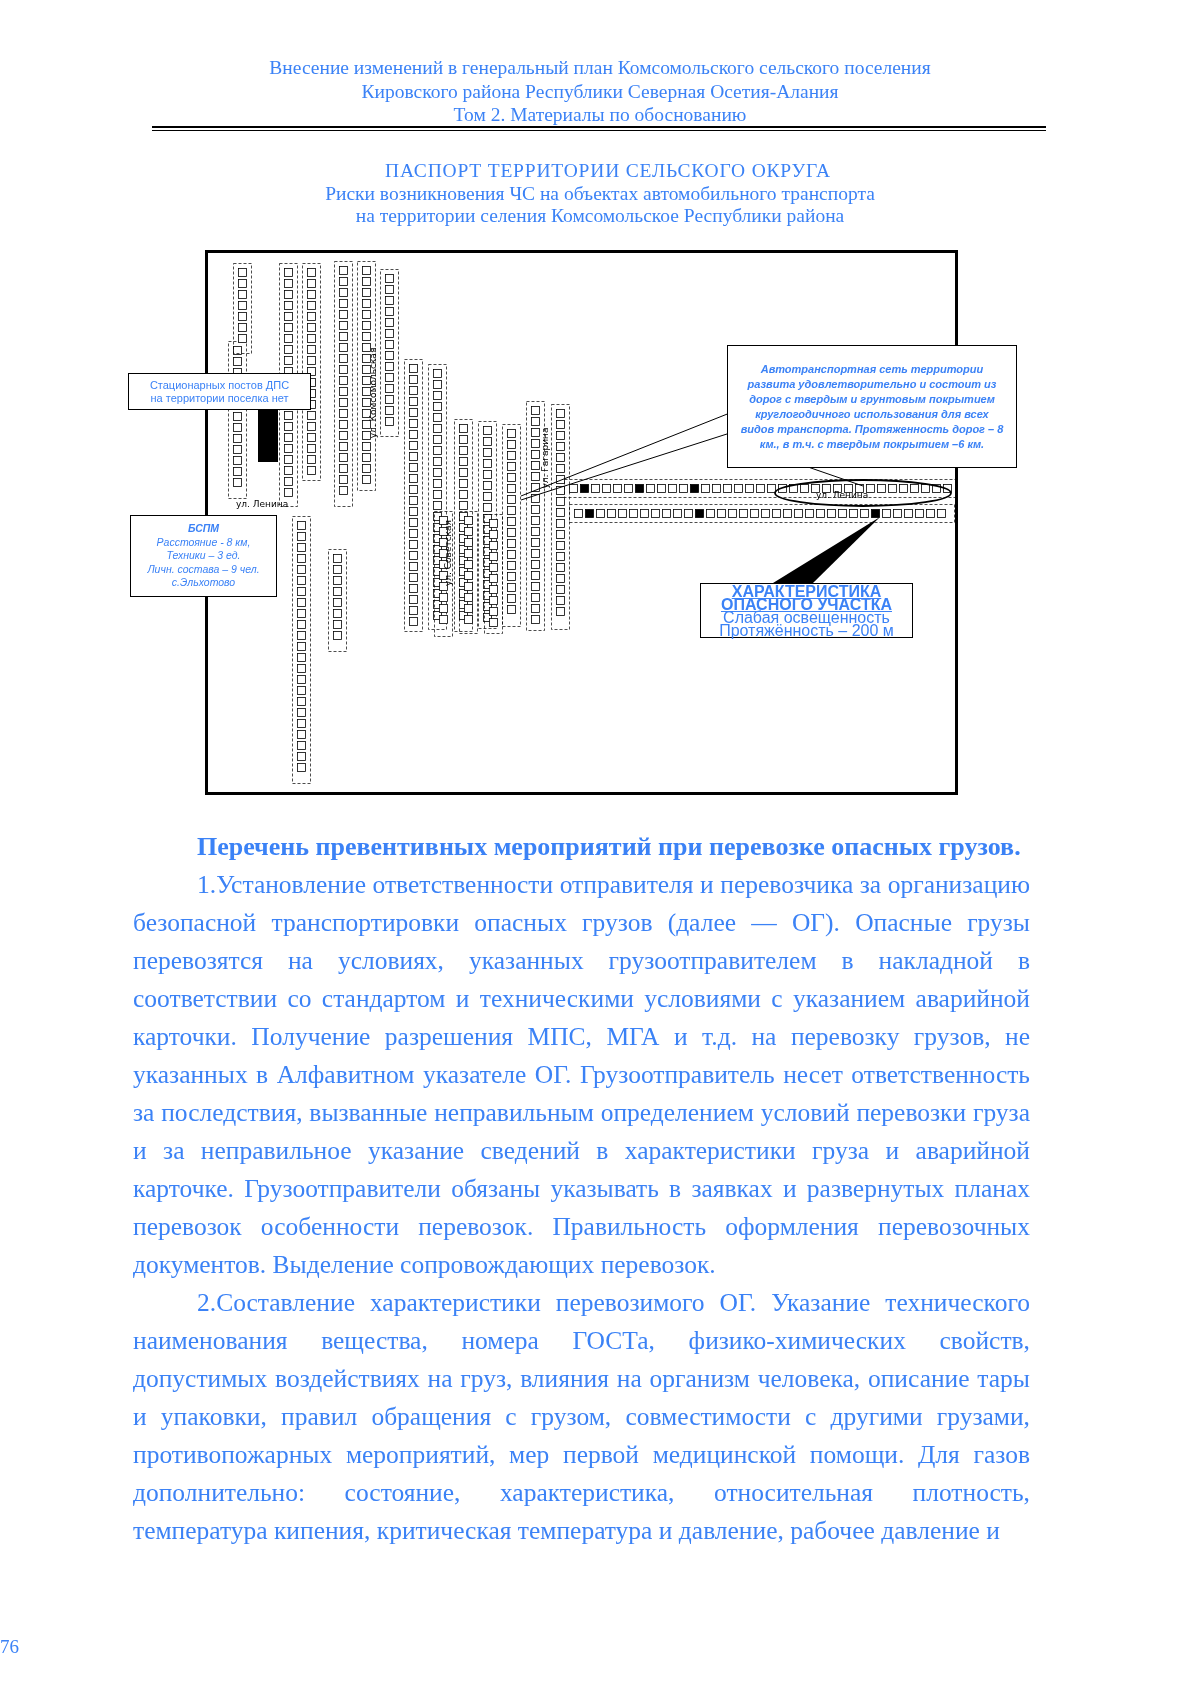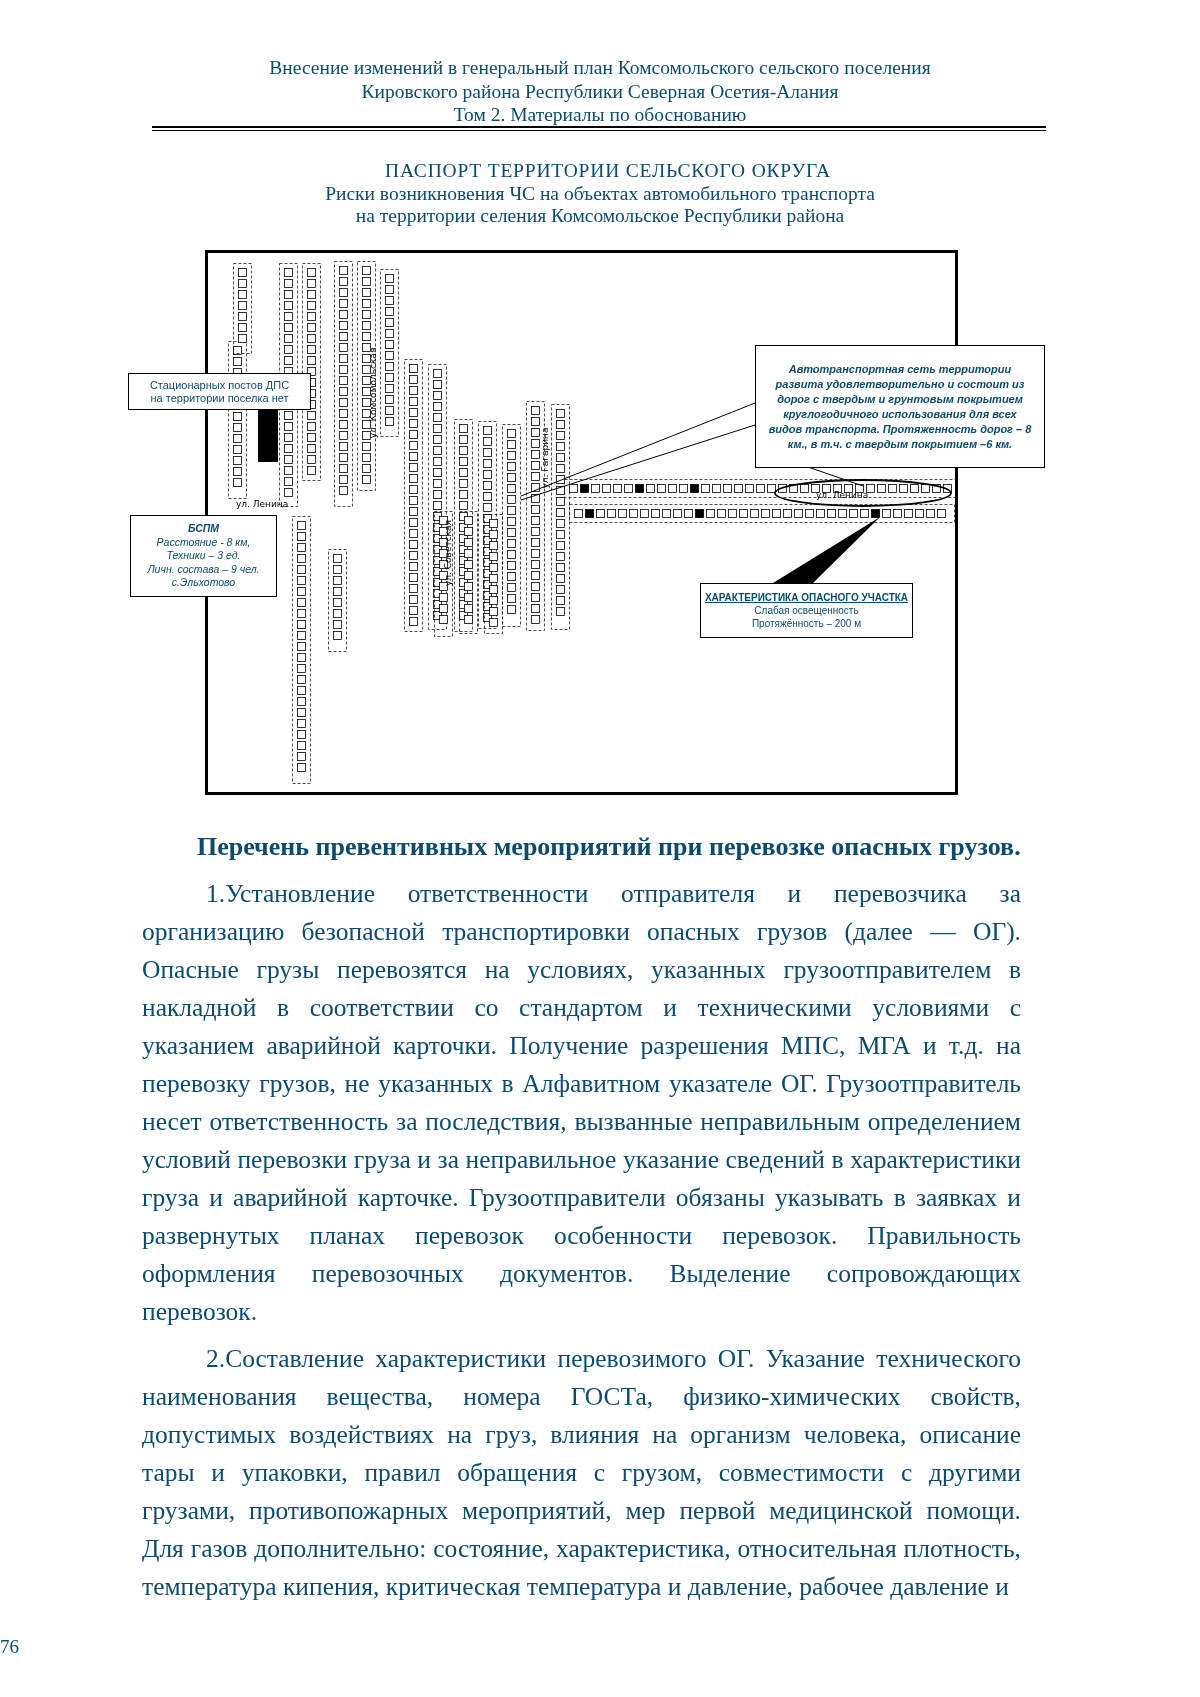--- a/index.html
+++ b/index.html
@@ -1,17 +1,17 @@
 <!DOCTYPE html>
 <html><head>
 <meta charset="utf-8">
 <style>
   * { box-sizing: border-box; }
   html, body { margin:0; padding:0; background:#fff; }
-  .page { position:relative; width:1200px; height:1697px; background:#fff; color:#0c4a6e;
+  .page { position:relative; width:1200px; height:1697px; background:#fff; color:#3b82f6;
           font-family:"Liberation Serif","DejaVu Serif",serif; overflow:hidden; }
 
   .header { position:absolute; top:56px; left:0; width:100%; text-align:center;
             font-size:19.5px; line-height:23.5px; }
   .rule { position:absolute; top:126px; left:152px; width:894px; height:5px;
           border-top:2px solid #000; border-bottom:1px solid #000; }
 
   .fig-title { position:absolute; top:160px; left:0; width:100%; text-align:center;
                font-size:19.5px; line-height:22.5px; }
   .fig-title .t1 { letter-spacing:0.8px;margin-left:16px; }
@@ -19,29 +19,29 @@
   .figure { position:absolute; top:250px; left:205px; width:753px; height:545px;
             border:3px solid #000; background:#fff; }
   .map { position:absolute; left:0; top:0; }
 
   .callout { position:absolute; background:#fff; border:1.3px solid #000;
              font-family:"Liberation Sans","DejaVu Sans",sans-serif; text-align:center;
              display:flex; flex-direction:column; justify-content:center; z-index:3; }
   .co-dps     { left:-80px; top:120px; width:183px; height:37px; font-size:11px; line-height:13px; padding:16px; }
   .co-bspm    { left:-78px; top:262px; width:147px; height:82px; font-size:10.5px; line-height:13.5px; font-style:italic; padding:0; }
   .co-bspm .t { font-weight:bold; }
-  .co-network { left:547px; top:92px; width:290px; height:123px; font-size:11px; line-height:15px;
+  .co-network { left:519px; top:92px; width:290px; height:123px; font-size:11px; line-height:15px;
                 font-weight:bold; font-style:italic; padding:4px 10px; }
-  .co-danger  { left:492px; top:330px; width:213px; height:55px; font-size:10px; line-height:13px; padding:2px; }
+  .co-danger  { left:492px; top:330px; width:213px; height:55px; font-size:16px; line-height:13px; padding:2px; }
   .co-danger .t { font-weight:bold; text-decoration:underline; }
 
   .content { position:absolute; top:828px; left:133px; width:897px;
              font-size:25.5px; line-height:38px; text-align:justify; }
   .content h2 { margin:0; font-size:26px; font-weight:bold; text-indent:64px; text-align:justify; }
-  .content p  { margin:9px; text-indent:64px; }
+  .content p  { margin:0; text-indent:64px; }
 
   .pagenum { position:absolute; top:1636px; left:0; width:100%; text-align:left; font-size:19px; }
 
   
   .outline { fill:none; stroke:#000; stroke-width:0.7; stroke-dasharray:3 2; }
   .cell    { fill:#fff; stroke:#000; stroke-width:0.8; }
   .blk     { fill:#000; }
   .cline   { stroke:#000; stroke-width:1; }
   .slabel  { font-family:"DejaVu Sans",sans-serif; font-size:9px; fill:#000; }
 </style>

